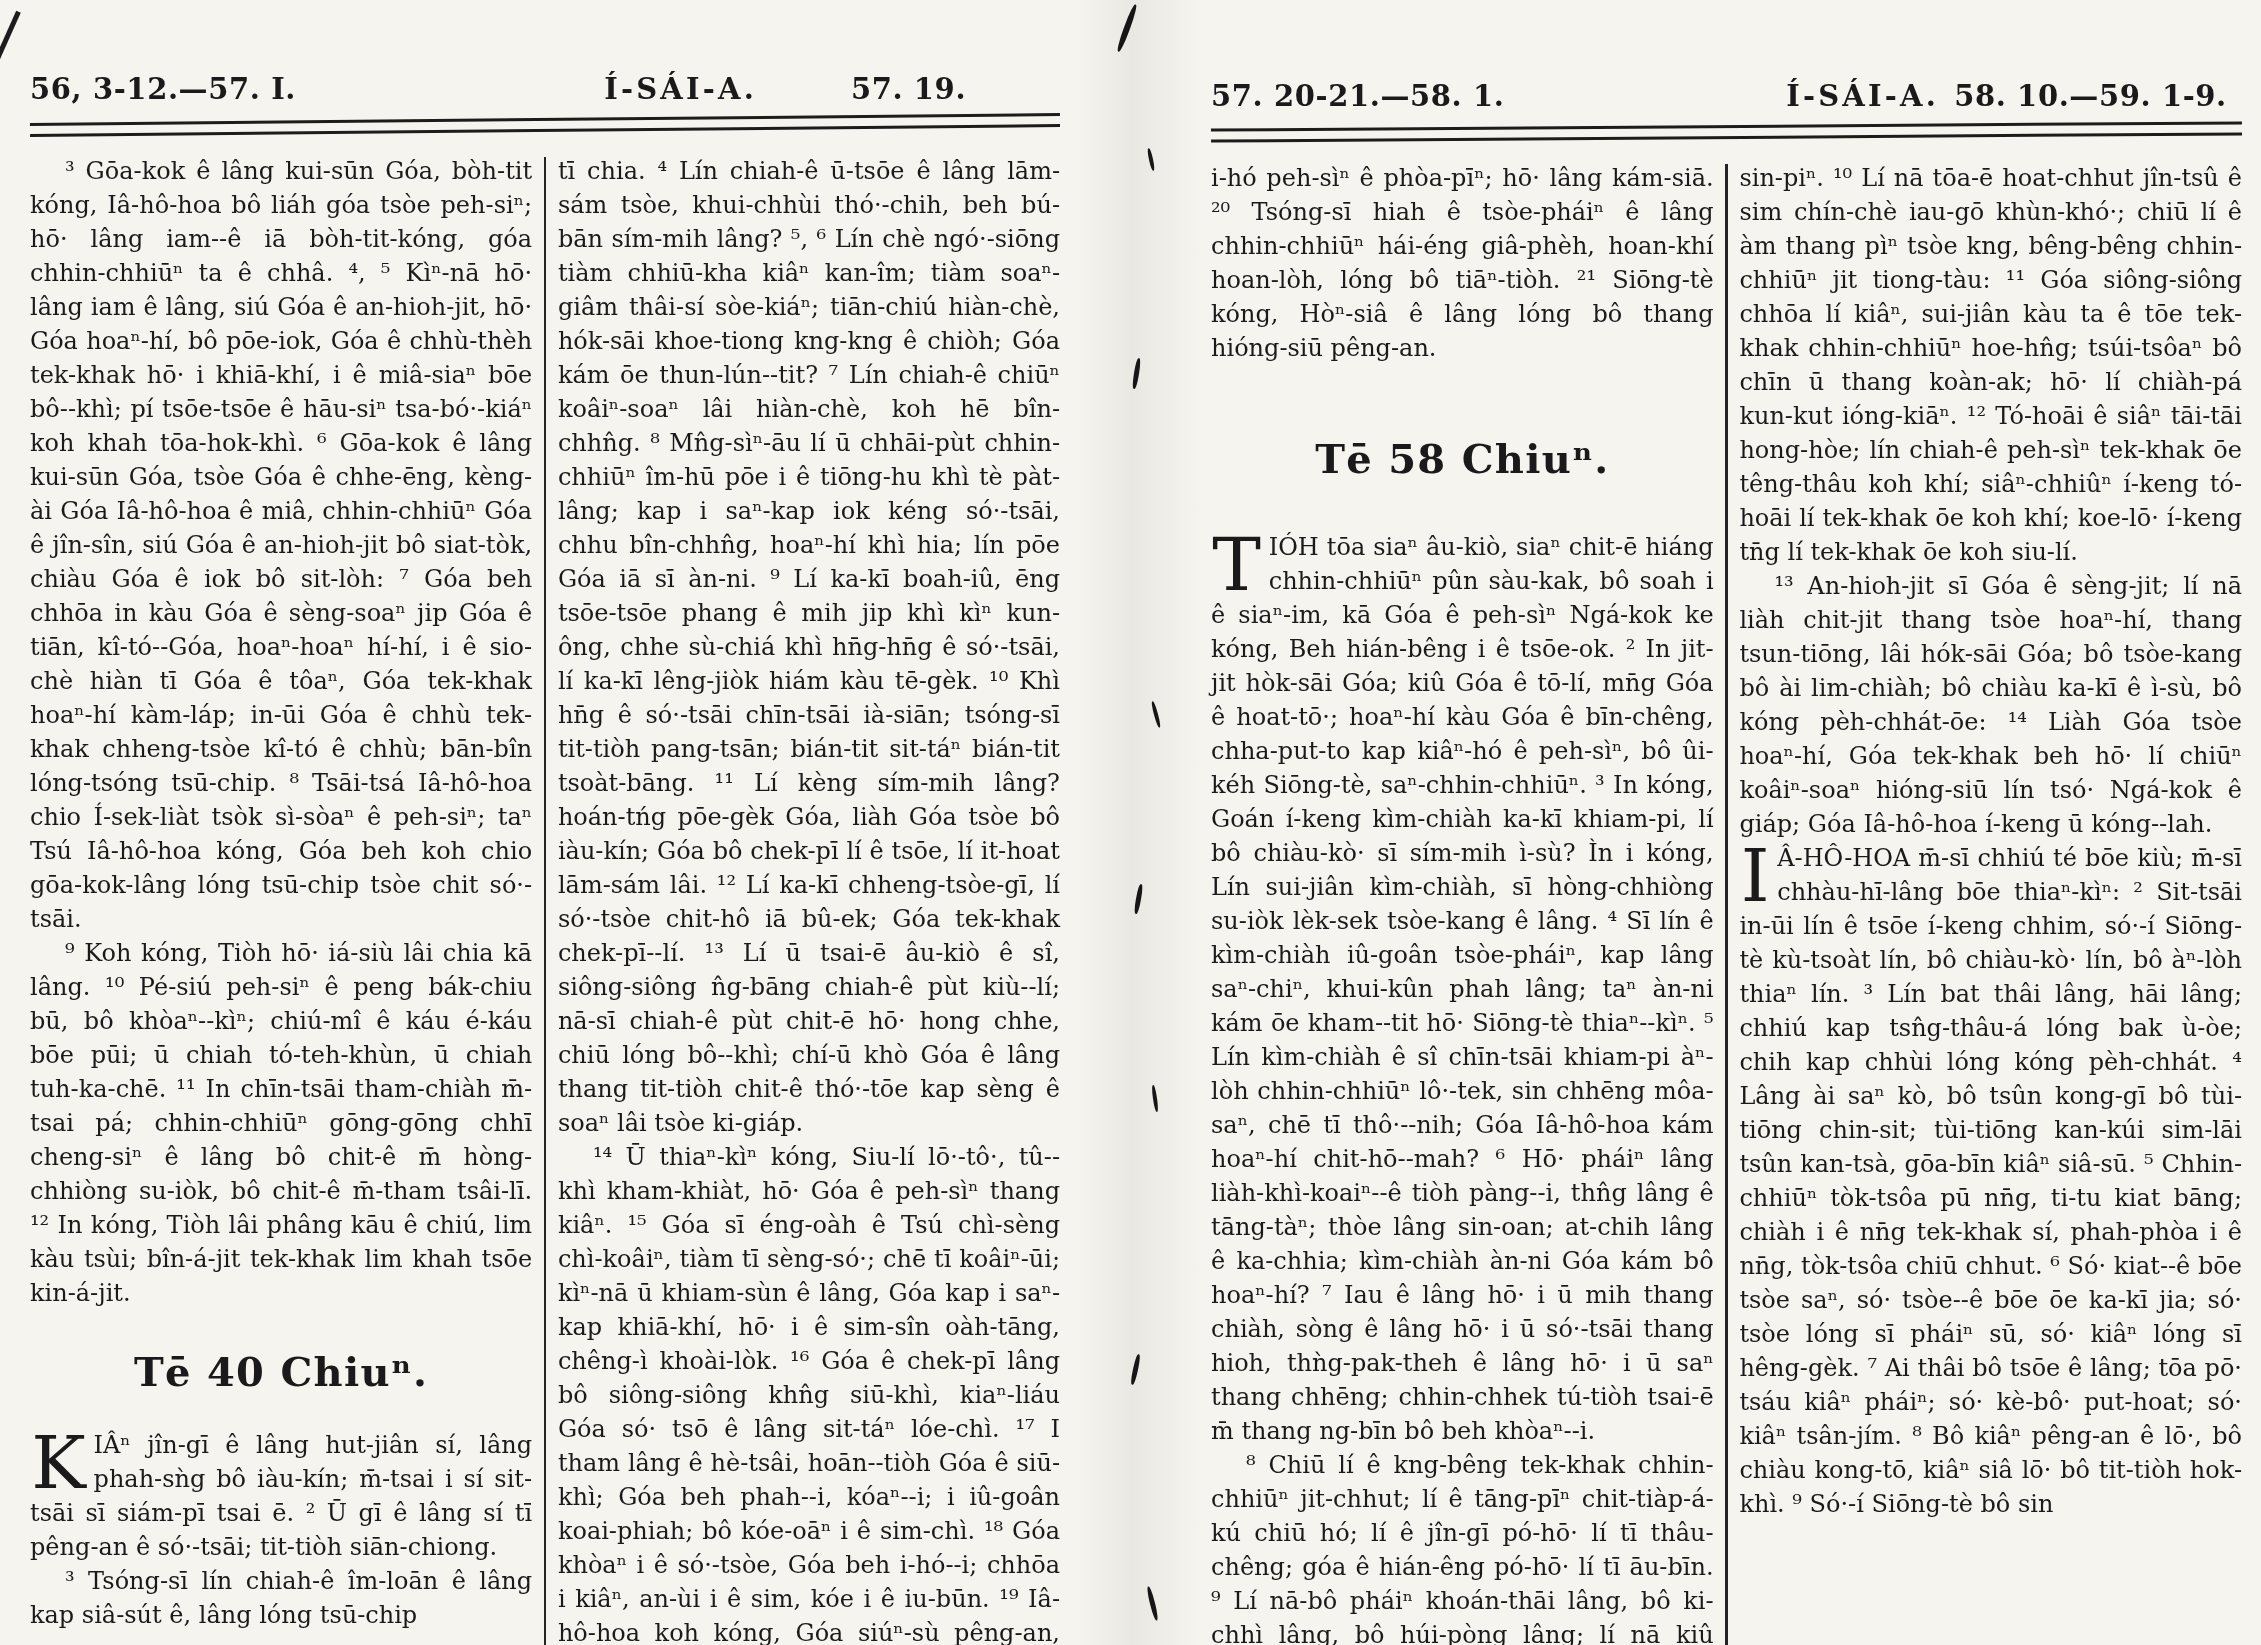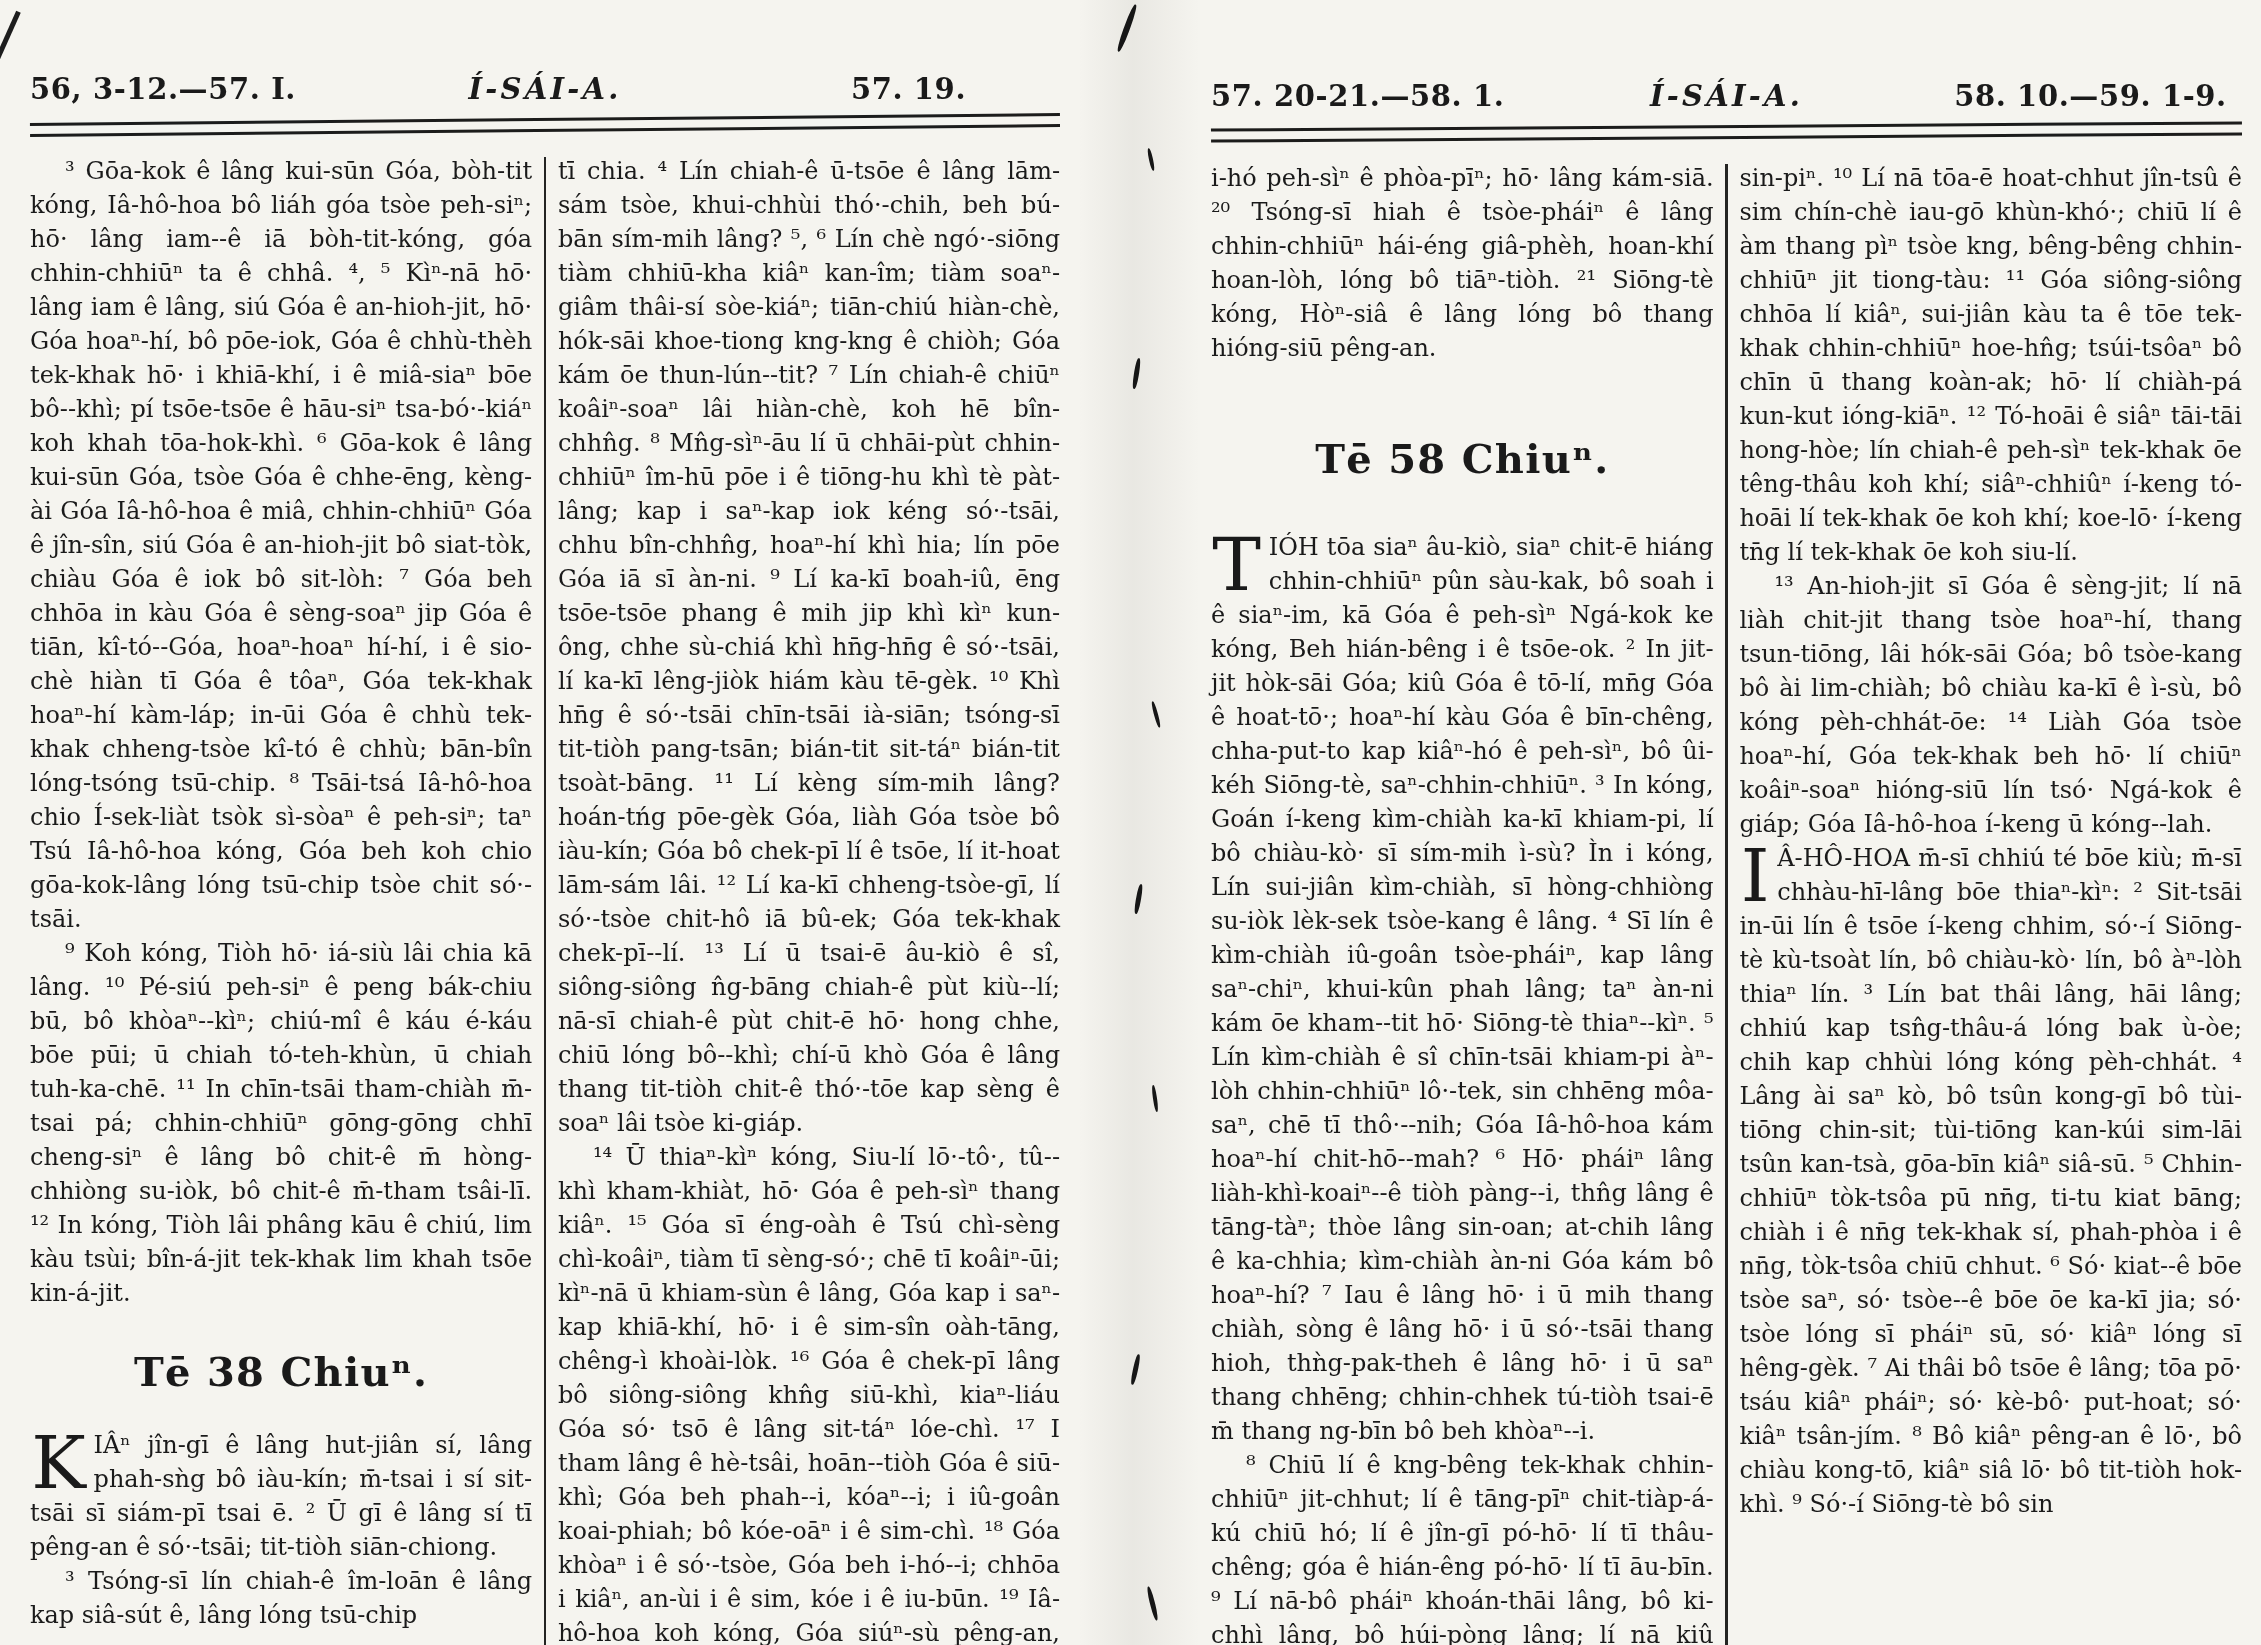--- a/index.html
+++ b/index.html
@@ -10,21 +10,21 @@
     overflow:hidden;
     font-family:"DejaVu Serif", "Liberation Serif", serif;
     color:#1a1a1a;
   }
   .page { position:absolute; }
   .page-left  { left:30px;   top:72px; width:1030px; }
   .page-right { left:1211px; top:79px; width:1031px; }
 
   .pagehead { display:flex; align-items:baseline; font-weight:bold; font-size:29px; }
   .h-side   { width:303px; letter-spacing:0.6px; }
-  .h-center { flex:1; text-align:center; letter-spacing:3.2px;font-style:italic; }
+  .h-center { flex:1; text-align:right; letter-spacing:3.2px; }
   .h-right  { text-align:center; }
 
   .rules {
     height:8.4px; margin-top:11.6px;
     border-top:3.2px solid #1c1c1b;
     border-bottom:3.2px solid #1c1c1b;
   }
   .page-left  .rules { transform:rotate(-0.55deg); }
   .page-right .rules { transform:rotate(-0.4deg); }
 
@@ -75,21 +75,21 @@
     <span class="h-side">56, 3-12.—57. I.</span>
     <span class="h-center">Í-SÁI-A.</span>
     <span class="h-side h-right">57. 19.</span>
   </header>
   <div class="rules"></div>
 
   <div class="cols">
     <div class="col">
       <p class="ind">³ Gōa-kok ê lâng kui-sūn Góa, bòh-tit kóng, Iâ-hô-hoa bô liáh góa tsòe peh-siⁿ; hō· lâng iam--ê iā bòh-tit-kóng, góa chhin-chhiūⁿ ta ê chhâ. ⁴, ⁵ Kìⁿ-nā hō· lâng iam ê lâng, siú Góa ê an-hioh-jit, hō· Góa hoaⁿ-hí, bô pōe-iok, Góa ê chhù-thèh tek-khak hō· i khiā-khí, i ê miâ-siaⁿ bōe bô--khì; pí tsōe-tsōe ê hāu-siⁿ tsa-bó·-kiáⁿ koh khah tōa-hok-khì. ⁶ Gōa-kok ê lâng kui-sūn Góa, tsòe Góa ê chhe-ēng, kèng-ài Góa Iâ-hô-hoa ê miâ, chhin-chhiūⁿ Góa ê jîn-sîn, siú Góa ê an-hioh-jit bô siat-tòk, chiàu Góa ê iok bô sit-lòh: ⁷ Góa beh chhōa in kàu Góa ê sèng-soaⁿ jip Góa ê tiān, kî-tó--Góa, hoaⁿ-hoaⁿ hí-hí, i ê sio-chè hiàn tī Góa ê tôaⁿ, Góa tek-khak hoaⁿ-hí kàm-láp; in-ūi Góa ê chhù tek-khak chheng-tsòe kî-tó ê chhù; bān-bîn lóng-tsóng tsū-chip. ⁸ Tsāi-tsá Iâ-hô-hoa chio Í-sek-liàt tsòk sì-sòaⁿ ê peh-siⁿ; taⁿ Tsú Iâ-hô-hoa kóng, Góa beh koh chio gōa-kok-lâng lóng tsū-chip tsòe chit só·-tsāi.</p>
       <p class="ind">⁹ Koh kóng, Tiòh hō· iá-siù lâi chia kā lâng. ¹⁰ Pé-siú peh-siⁿ ê peng bák-chiu bū, bô khòaⁿ--kìⁿ; chiú-mî ê káu é-káu bōe pūi; ū chiah tó-teh-khùn, ū chiah tuh-ka-chē. ¹¹ In chīn-tsāi tham-chiàh m̄-tsai pá; chhin-chhiūⁿ gōng-gōng chhī cheng-siⁿ ê lâng bô chit-ê m̄ hòng-chhiòng su-iòk, bô chit-ê m̄-tham tsâi-lī. ¹² In kóng, Tiòh lâi phâng kāu ê chiú, lim kàu tsùi; bîn-á-jit tek-khak lim khah tsōe kin-á-jit.</p>
-      <h2 class="chapter">Tē 38 Chiuⁿ.</h2>
+      <h2 class="chapter">Tē 40 Chiuⁿ.</h2>
       <p class="dropp"><span class="dc">K</span><span>IÂⁿ jîn-gī ê lâng hut-jiân sí, lâng phah-sǹg bô iàu-kín; m̄-tsai i sí sit-tsāi sī siám-pī tsai ē. ² Ū gī ê lâng sí tī pêng-an ê só·-tsāi; tit-tiòh siān-chiong.</span></p>
       <p class="ind">³ Tsóng-sī lín chiah-ê îm-loān ê lâng kap siâ-sút ê, lâng lóng tsū-chip</p>
     </div>
     <div class="colrule"></div>
     <div class="col">
       <p class="cont">tī chia. ⁴ Lín chiah-ê ū-tsōe ê lâng lām-sám tsòe, khui-chhùi thó·-chih, beh bú-bān sím-mih lâng? ⁵, ⁶ Lín chè ngó·-siōng tiàm chhiū-kha kiâⁿ kan-îm; tiàm soaⁿ-giâm thâi-sí sòe-kiáⁿ; tiān-chiú hiàn-chè, hók-sāi khoe-tiong kng-kng ê chiòh; Góa kám ōe thun-lún--tit? ⁷ Lín chiah-ê chiūⁿ koâiⁿ-soaⁿ lâi hiàn-chè, koh hē bîn-chhn̂g. ⁸ Mn̂g-sìⁿ-āu lí ū chhāi-pùt chhin-chhiūⁿ îm-hū pōe i ê tiōng-hu khì tè pàt-lâng; kap i saⁿ-kap iok kéng só·-tsāi, chhu bîn-chhn̂g, hoaⁿ-hí khì hia; lín pōe Góa iā sī àn-ni. ⁹ Lí ka-kī boah-iû, ēng tsōe-tsōe phang ê mih jip khì kìⁿ kun-ông, chhe sù-chiá khì hn̄g-hn̄g ê só·-tsāi, lí ka-kī lêng-jiòk hiám kàu tē-gèk. ¹⁰ Khì hn̄g ê só·-tsāi chīn-tsāi ià-siān; tsóng-sī tit-tiòh pang-tsān; bián-tit sit-táⁿ bián-tit tsoàt-bāng. ¹¹ Lí kèng sím-mih lâng? hoán-tńg pōe-gèk Góa, liàh Góa tsòe bô iàu-kín; Góa bô chek-pī lí ê tsōe, lí it-hoat lām-sám lâi. ¹² Lí ka-kī chheng-tsòe-gī, lí só·-tsòe chit-hô iā bû-ek; Góa tek-khak chek-pī--lí. ¹³ Lí ū tsai-ē âu-kiò ê sî, siông-siông n̂g-bāng chiah-ê pùt kiù--lí; nā-sī chiah-ê pùt chit-ē hō· hong chhe, chiū lóng bô--khì; chí-ū khò Góa ê lâng thang tit-tiòh chit-ê thó·-tōe kap sèng ê soaⁿ lâi tsòe ki-giáp.</p>
       <p class="ind">¹⁴ Ū thiaⁿ-kìⁿ kóng, Siu-lí lō·-tô·, tû--khì kham-khiàt, hō· Góa ê peh-sìⁿ thang kiâⁿ. ¹⁵ Góa sī éng-oàh ê Tsú chì-sèng chì-koâiⁿ, tiàm tī sèng-só·; chē tī koâiⁿ-ūi; kìⁿ-nā ū khiam-sùn ê lâng, Góa kap i saⁿ-kap khiā-khí, hō· i ê sim-sîn oàh-tāng, chêng-ì khoài-lòk. ¹⁶ Góa ê chek-pī lâng bô siông-siông khn̂g siū-khì, kiaⁿ-liáu Góa só· tsō ê lâng sit-táⁿ lóe-chì. ¹⁷ I tham lâng ê hè-tsâi, hoān--tiòh Góa ê siū-khì; Góa beh phah--i, kóaⁿ--i; i iû-goân koai-phiah; bô kóe-oāⁿ i ê sim-chì. ¹⁸ Góa khòaⁿ i ê só·-tsòe, Góa beh i-hó--i; chhōa i kiâⁿ, an-ùi i ê sim, kóe i ê iu-būn. ¹⁹ Iâ-hô-hoa koh kóng, Góa siúⁿ-sù pêng-an, put-lūn hn̄g á kūn, lóng piàn-piàn kàu,</p>
     </div>
   </div>
 

